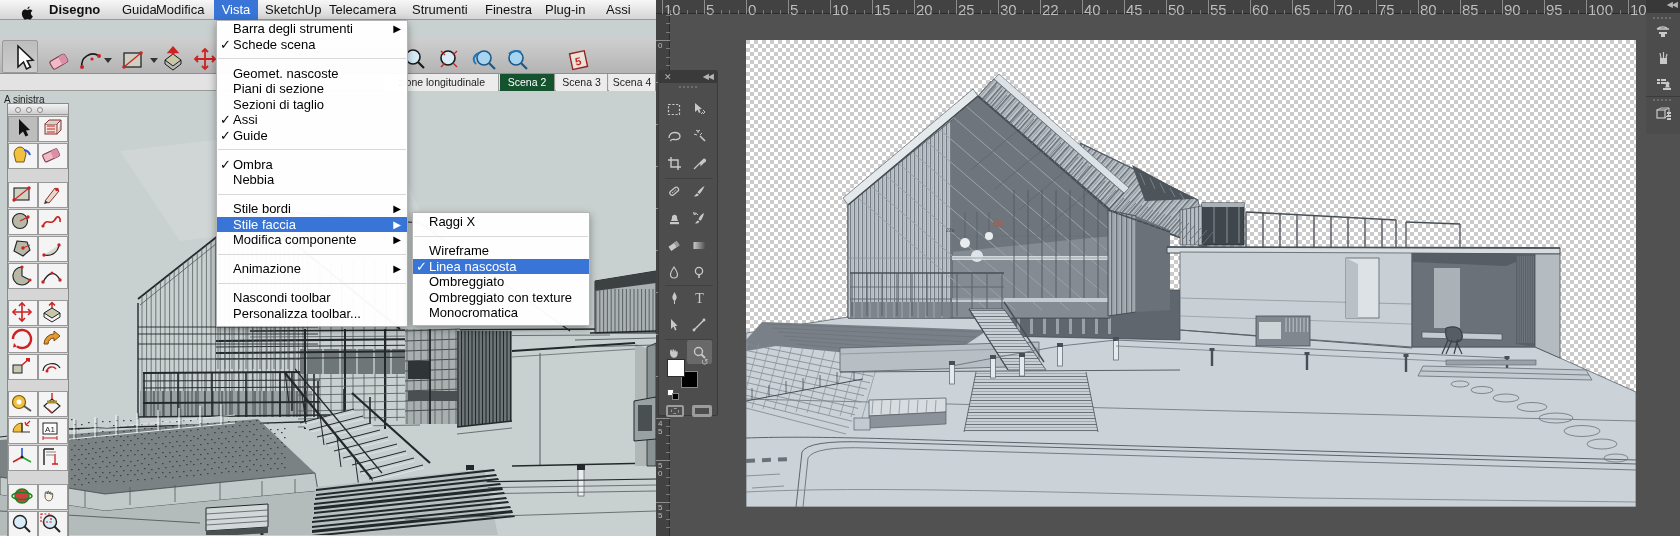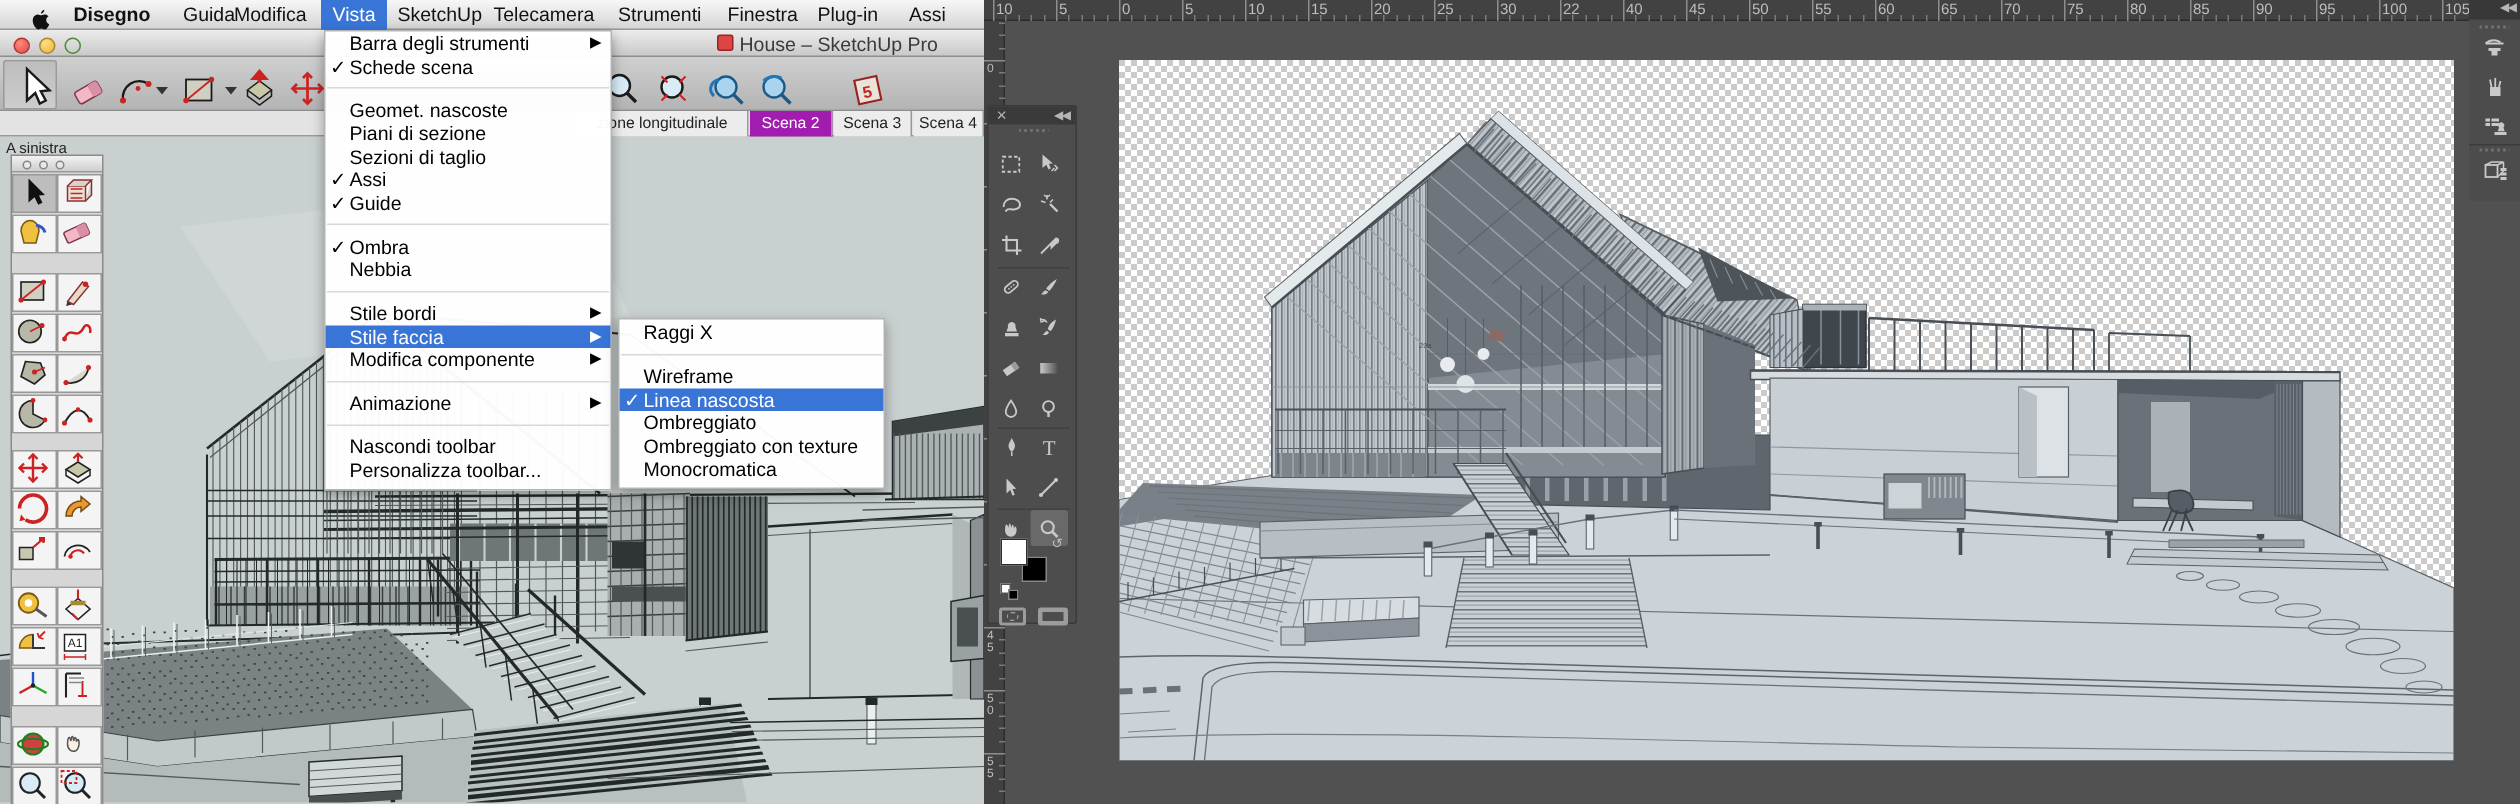--- a/index.html
+++ b/index.html
@@ -7,39 +7,39 @@
 .abs{position:absolute;}
 
 #su{position:absolute;left:0;top:0;width:656px;height:536px;background:#c9d1d0;}
 #menubar{position:absolute;left:0;top:0;width:656px;height:20px;background:linear-gradient(#f7f7f7,#d5d5d5);border-bottom:1px solid #9a9a9a;font-size:13px;color:#111;}
 #menubar .mi{position:absolute;top:0;height:20px;line-height:20px;}
 #titlebar{position:absolute;left:0;top:20px;width:656px;height:18px;background:linear-gradient(#ececec,#c9c9c9);border-bottom:1px solid #8e8e8e;}
 .tl{position:absolute;top:5px;width:11px;height:11px;border-radius:50%;}
 #toolbar{position:absolute;left:0;top:38px;width:656px;height:36px;background:linear-gradient(#cfcfcf,#b4b4b4);border-bottom:1px solid #8e8e8e;}
 #tabbar{position:absolute;left:0;top:74px;width:656px;height:17px;background:#e3e3e3;border-bottom:1px solid #9a9a9a;font-size:11px;}
 .tab{position:absolute;top:0;height:17px;line-height:17px;text-align:center;color:#222;border-right:1px solid #9a9a9a;background:#ececec;font-size:10.5px;}
-.tabsel{background:#a21caf;color:#fff;}
+.tabsel{background:#14532d;color:#fff;}
 #sucanvas{position:absolute;left:0;top:91px;width:656px;height:445px;background:#c9d1d0;}
 
 #pal{position:absolute;left:7px;top:103px;width:62px;height:433px;background:#d6d6d6;border:1px solid #8a8a8a;}
 #pallabel{position:absolute;left:4px;top:94px;font-size:10px;color:#222;}
 .cell{position:absolute;top:0;width:30px;height:26px;background:#f2f2f2;border:1px solid #999;}
 
 .menu{position:absolute;background:rgba(255,255,255,0.97);border:1px solid #b4b4b4;box-shadow:0 3px 8px rgba(0,0,0,0.35);font-size:13px;color:#000;}
 .mrow{position:relative;height:15.5px;line-height:15.5px;padding-left:16px;}
 .mrow .chk{position:absolute;left:3px;top:0;}
 .mrow .arr{position:absolute;right:6px;top:0;font-size:10px;}
 .msep{height:13.5px;position:relative;}
 .msep:after{content:"";position:absolute;left:1px;right:1px;top:6px;border-top:1px solid #d8d8d8;}
 .hl{background:#3875d7;color:#fff;}
 
 #ps{position:absolute;left:656px;top:0;width:1024px;height:536px;background:#515151;}
 #hruler{position:absolute;left:0;top:0;width:1024px;height:14px;background:#424242;border-bottom:1px solid #2c2c2c;}
 #vruler{position:absolute;left:0;top:14px;width:14px;height:522px;background:#424242;border-right:1px solid #2c2c2c;}
-.rnum{position:absolute;color:#bebebe;font-size:10px;}
+.rnum{position:absolute;color:#bebebe;font-size:15px;}
 #pscanvas{position:absolute;left:90px;top:40px;width:890px;height:467px;}
 
 #pstools{position:absolute;left:2px;top:70px;width:60px;height:346px;background:#4d4d4d;border:1px solid #3a3a3a;border-radius:2px;}
 #pstools .hdr{position:absolute;left:0;top:0;width:100%;height:12px;background:#3a3a3a;}
 #psdock{position:absolute;left:990px;top:0;width:34px;height:134px;background:#4c4c4c;}
 #psdock .hdr{position:absolute;left:0;top:0;width:100%;height:13px;background:#383838;}
 </style></head>
 <body>
 <div id="root">
 
@@ -1626,27 +1626,20 @@
           <path d="M5,8 a9,7 0 0 1 12,-2" stroke="#2277bb" stroke-width="2" fill="none"></path>
           <line x1="17" y1="17" x2="23" y2="23" stroke="#1a5a8a" stroke-width="2.2"></line>
         </svg>
 <svg class="abs" style="left:566px;top:8px;" width="26" height="28" viewBox="0 0 26 28">
           <g transform="rotate(-12 13 14)">
             <rect x="5" y="6" width="15" height="16" fill="#e8e4da" stroke="#992222" stroke-width="1.4"></rect>
             <text x="12" y="19" font-size="11" fill="#cc2222" text-anchor="middle" font-weight="bold">5</text>
           </g>
         </svg>
       </div>
-  <div id="titlebar">
-    <div class="tl" style="left:9px;background:radial-gradient(circle at 35% 30%,#ff8a80,#e4473c);border:1px solid #b23730;"></div>
-    <div class="tl" style="left:26px;background:radial-gradient(circle at 35% 30%,#ffe082,#e9b33a);border:1px solid #b2862e;"></div>
-    <div class="tl" style="left:43px;background:radial-gradient(circle at 35% 30%,#b9f6a5,#5cb83e;);border:1px solid #4e8a34;"></div>
-    <div style="position:absolute;left:478px;top:3px;width:11px;height:11px;background:#d44;border:1px solid #922;border-radius:2px;"></div>
-        <div style="position:absolute;left:493px;top:2px;font-size:13px;color:#3a3a3a;">House – SketchUp Pro</div>
-  </div>
   <div id="menubar">
     <svg class="mi" style="left:20px;top:3px;" width="14" height="15" viewBox="0 0 14 15">
           <path d="M7.3,3.6 c0.1,-1.2 1,-2.4 2.2,-2.6 c0.2,1.3 -0.9,2.5 -2.2,2.6 Z M10.8,7.8 c0,-1.4 1.1,-2.1 1.6,-2.4 c-0.8,-1.2 -2.1,-1.3 -2.5,-1.3 c-1.1,-0.1 -2,0.6 -2.5,0.6 c-0.5,0 -1.3,-0.6 -2.2,-0.6 c-1.1,0 -2.2,0.7 -2.8,1.7 c-1.2,2 -0.3,5 0.9,6.6 c0.6,0.8 1.2,1.7 2.1,1.7 c0.8,0 1.2,-0.6 2.2,-0.6 c1,0 1.3,0.6 2.2,0.6 c0.9,0 1.5,-0.8 2.1,-1.6 c0.7,-0.9 0.9,-1.8 0.9,-1.9 c0,0 -1.9,-0.7 -2,-2.8 Z" fill="#111"></path>
         </svg>
     <div class="mi" style="left:49px;font-weight:bold;">Disegno</div>
     <div class="mi" style="left:122px;">Guida</div>
     <div class="mi" style="left:156px;">Modifica</div>
     <div class="mi hl" style="left:214px;width:44px;text-align:center;">Vista</div>
     <div class="mi" style="left:265px;">SketchUp</div>
     <div class="mi" style="left:329px;">Telecamera</div>

